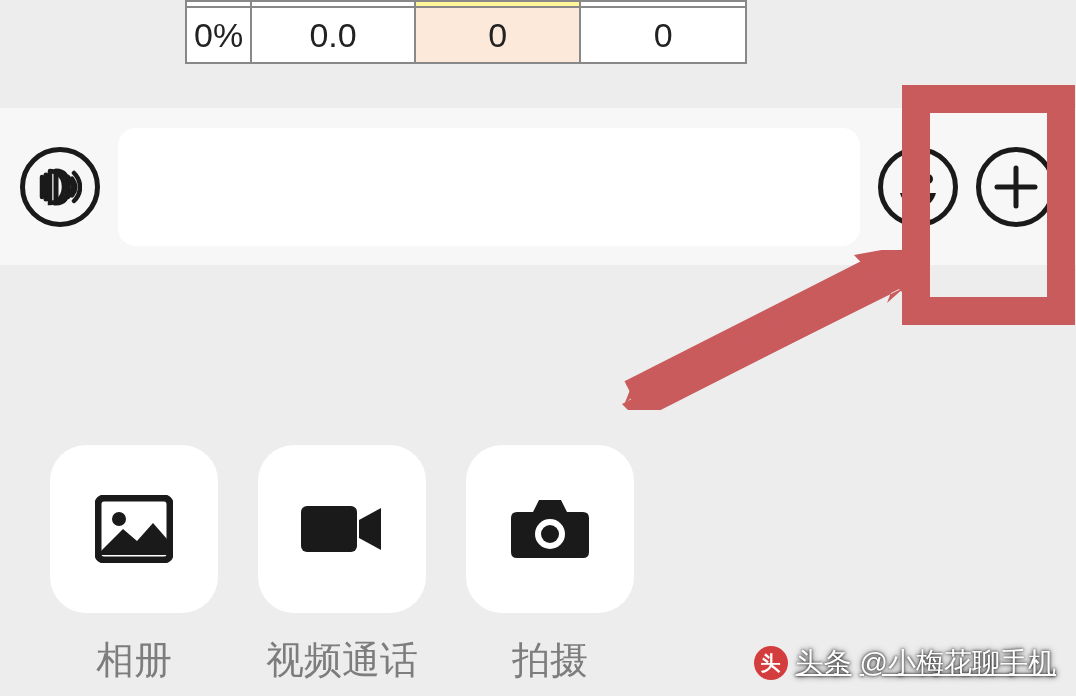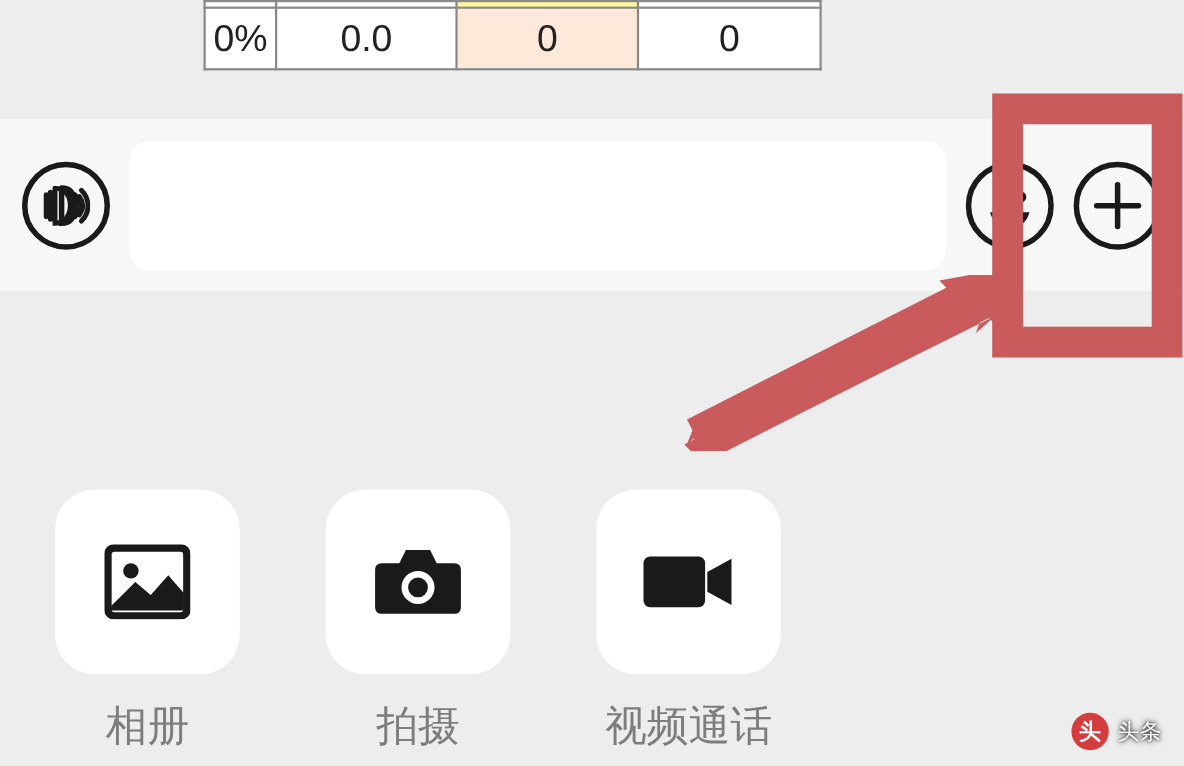--- a/index.html
+++ b/index.html
@@ -98,21 +98,21 @@
       position: absolute;
       top: 265px;
       left: 0;
       right: 0;
       bottom: 0;
       background: #ededed;
       padding: 180px 50px 0 50px;
     }
     .attachment-grid {
       display: flex;
-      gap: 78px;
+      gap: 40px;
       text-align: center;
     }
     .attachment-item {
       display: flex;
       flex-direction: column;
       align-items: center;
       gap: 22px;
       cursor: pointer;
     }
     .attachment-icon {
@@ -131,24 +131,25 @@
     .watermark {
       position: absolute;
       bottom: 14px;
       right: 20px;
       display: flex;
       align-items: center;
       gap: 8px;
       z-index: 20;
     }
     .watermark-text {
-      font-size: 20px;
+      font-size: 28px;
       color: #fff;
       text-shadow: 0 0 6px rgba(0,0,0,0.7), 0 0 3px rgba(0,0,0,0.9);
       font-weight: 500;
+      text-decoration: underline;
     }
     .watermark-logo {
       width: 34px;
       height: 34px;
       border-radius: 50%;
       background: #d43d3d;
       display: flex;
       align-items: center;
       justify-content: center;
       color: #fff;
@@ -222,36 +223,37 @@
         <svg width="78" height="68" viewBox="0 0 78 68">
           <rect x="3" y="3" width="72" height="62" rx="6" stroke="#1a1a1a" stroke-width="7" fill="none"></rect>
           <circle cx="24" cy="24" r="7" fill="#1a1a1a"></circle>
           <path d="M6 56 L28 34 L42 46 L58 28 L72 44 L72 60 L6 60 Z" fill="#1a1a1a"></path>
         </svg>
       </div>
       <div class="attachment-label">相册</div>
     </div>
     <div class="attachment-item">
       <div class="attachment-icon">
+        <svg width="86" height="58" viewBox="0 0 86 58">
+          <rect x="2" y="6" width="56" height="46" rx="6" fill="#1a1a1a"></rect>
+          <path d="M60 20 L82 8 L82 50 L60 38 Z" fill="#1a1a1a"></path>
+        </svg>
+      </div>
+      <div class="attachment-label">视频通话</div>
+    </div>
+    <div class="attachment-item">
+      <div class="attachment-icon">
         <svg width="82" height="70" viewBox="0 0 82 70">
           <path d="M8 18 L24 18 L30 6 L52 6 L58 18 L74 18 Q80 18 80 24 L80 58 Q80 64 74 64 L8 64 Q2 64 2 58 L2 24 Q2 18 8 18 Z" fill="#1a1a1a"></path>
           <circle cx="41" cy="40" r="15" fill="#fff"></circle>
           <circle cx="41" cy="40" r="9" fill="#1a1a1a"></circle>
         </svg>
       </div>
       <div class="attachment-label">拍摄</div>
     </div>
-    <div class="attachment-item">
-      <div class="attachment-icon">
-        <svg width="86" height="58" viewBox="0 0 86 58">
-          <rect x="2" y="6" width="56" height="46" rx="6" fill="#1a1a1a"></rect>
-          <path d="M60 20 L82 8 L82 50 L60 38 Z" fill="#1a1a1a"></path>
-        </svg>
-      </div>
-      <div class="attachment-label">视频通话</div>
-    </div>
   </div>
 </div>
 
 <div class="watermark">
   <div class="watermark-logo">头</div>
   <span class="watermark-text">头条</span>
+  <span class="watermark-text">@小梅花聊手机</span>
 </div>
 
 </body></html>

